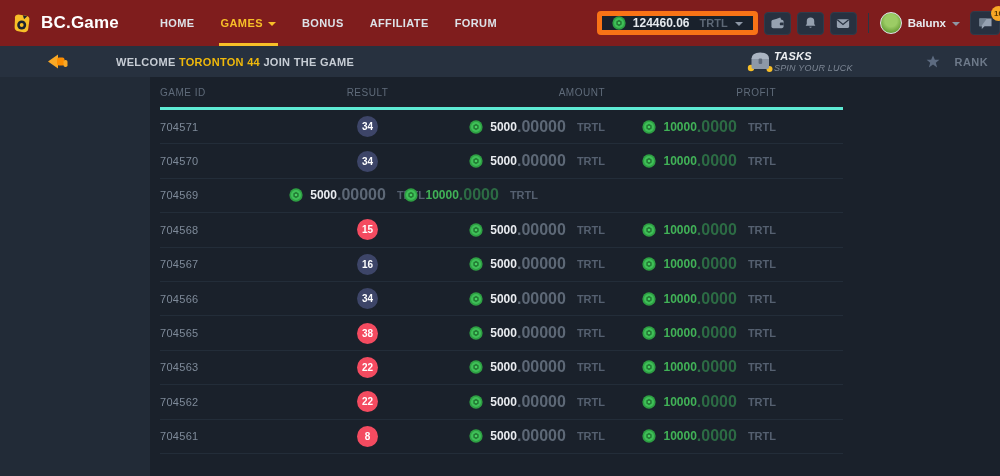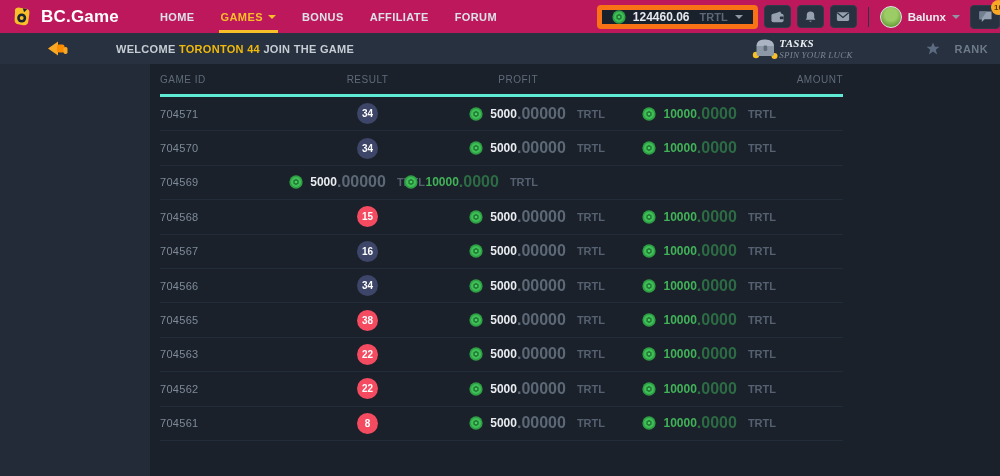--- a/index.html
+++ b/index.html
@@ -1,20 +1,20 @@
 <!DOCTYPE html>
 <html><head>
 <meta charset="utf-8">
 <style>
   * { margin:0; padding:0; box-sizing:border-box; }
   html,body { width:1000px; height:476px; overflow:hidden; }
   body { background:#222b37; font-family:"Liberation Sans", sans-serif; position:relative; }
 
   
-  .navbar { height:33px; background:#be185d; display:flex; align-items:center; padding-left:10px; position:relative; z-index:3; }
+  .navbar { height:46px; background:#7f1d1d; display:flex; align-items:center; padding-left:10px; position:relative; z-index:3; }
   .brand { display:flex; align-items:center; gap:8px; cursor:pointer; }
   .brand-name { color:#ffffff; font-size:17px; font-weight:bold; letter-spacing:.2px; }
   .menu { display:flex; margin-left:28px; height:100%; align-items:stretch; }
   .menu-item { color:#dde2e8; font-size:11px; font-weight:bold; padding:0 13px; display:flex; align-items:center; gap:5px; position:relative; letter-spacing:.4px; cursor:pointer; }
   .menu-item.active { color:#f8bf28; }
   .menu-item.active::after { content:""; position:absolute; bottom:0; left:11px; right:11px; height:3px; background:#f8bf28; }
   .tri { width:0; height:0; border-left:4px solid transparent; border-right:4px solid transparent; border-top:4px solid #8d97a5; margin-top:1px; }
   .menu-item.active .tri { border-top-color:#f8bf28; }
   .nav-right { margin-left:auto; display:flex; align-items:center; gap:6px; padding-right:0; }
   .balance-box { display:flex; align-items:center; gap:7px; border:5px solid #f97316; background:#19212c; border-radius:4px; height:24px; padding:0 10px; cursor:pointer; }
@@ -28,21 +28,21 @@
   .user-name { color:#e8ebef; font-size:11.5px; font-weight:bold; }
   .chat-btn { width:30px; height:24px; background:#273140; border:1px solid #303b4a; border-radius:4px; display:flex; align-items:center; justify-content:center; position:relative; cursor:pointer; margin-left:4px; }
   .chat-badge { position:absolute; top:-6px; right:-7px; min-width:15px; height:15px; border-radius:8px; background:#f9a825; color:#5d3a00; font-size:8px; font-weight:bold; display:flex; align-items:center; justify-content:center; padding:0 3px; }
 
   
   .welcome { height:31px; background:#27313f; display:flex; align-items:center; position:relative; z-index:2; }
   .megaphone-wrap { margin-left:47px; display:flex; align-items:center; }
   .welcome-text { margin-left:46px; font-size:11px; font-weight:bold; color:#c7cdd5; letter-spacing:.3px; }
   .wl-highlight { color:#f0b90b; }
   .welcome-right { margin-left:auto; display:flex; align-items:center; }
-  .tasks { display:flex; align-items:center; cursor:pointer;font-family:Liberation Serif, serif; }
+  .tasks { display:flex; align-items:center; cursor:pointer; }
   .tasks-txt { display:flex; flex-direction:column; line-height:1.15; }
   .tasks-title { font-size:11px; font-weight:bold; font-style:italic; color:#eceff2; letter-spacing:.3px; }
   .tasks-sub { font-size:9px; font-style:italic; color:#7c8694; letter-spacing:.2px; }
   .rank { display:flex; align-items:center; gap:14px; margin-left:72px; margin-right:12px; cursor:pointer; }
   .rank-label { color:#6e7a8a; font-size:11px; font-weight:bold; letter-spacing:.4px; }
 
   
   .main { height:412px; background:#222b37; }
   .panel { margin-left:150px; height:100%; background:#1a212b; }
   .history-table { margin-left:10px; width:683px; }
@@ -207,22 +207,22 @@
     </div>
   </div>
 </div>
 
 <div class="main">
   <div class="panel">
     <div class="history-table">
       <div class="thead">
         <div class="th">GAME ID</div>
         <div class="th th-result">RESULT</div>
+        <div class="th th-amount">AMOUNT</div>
         <div class="th th-profit">PROFIT</div>
-        <div class="th th-amount">AMOUNT</div>
       </div>
       <div>
   <div class="trow">
     <div class="td-gameid">704571</div>
     <div>
       <span class="badge blue">34</span>
     </div>
     <div class="money">
       <svg class="coin" width="14" height="14">
                 <use href="#coin-sym"></use>

